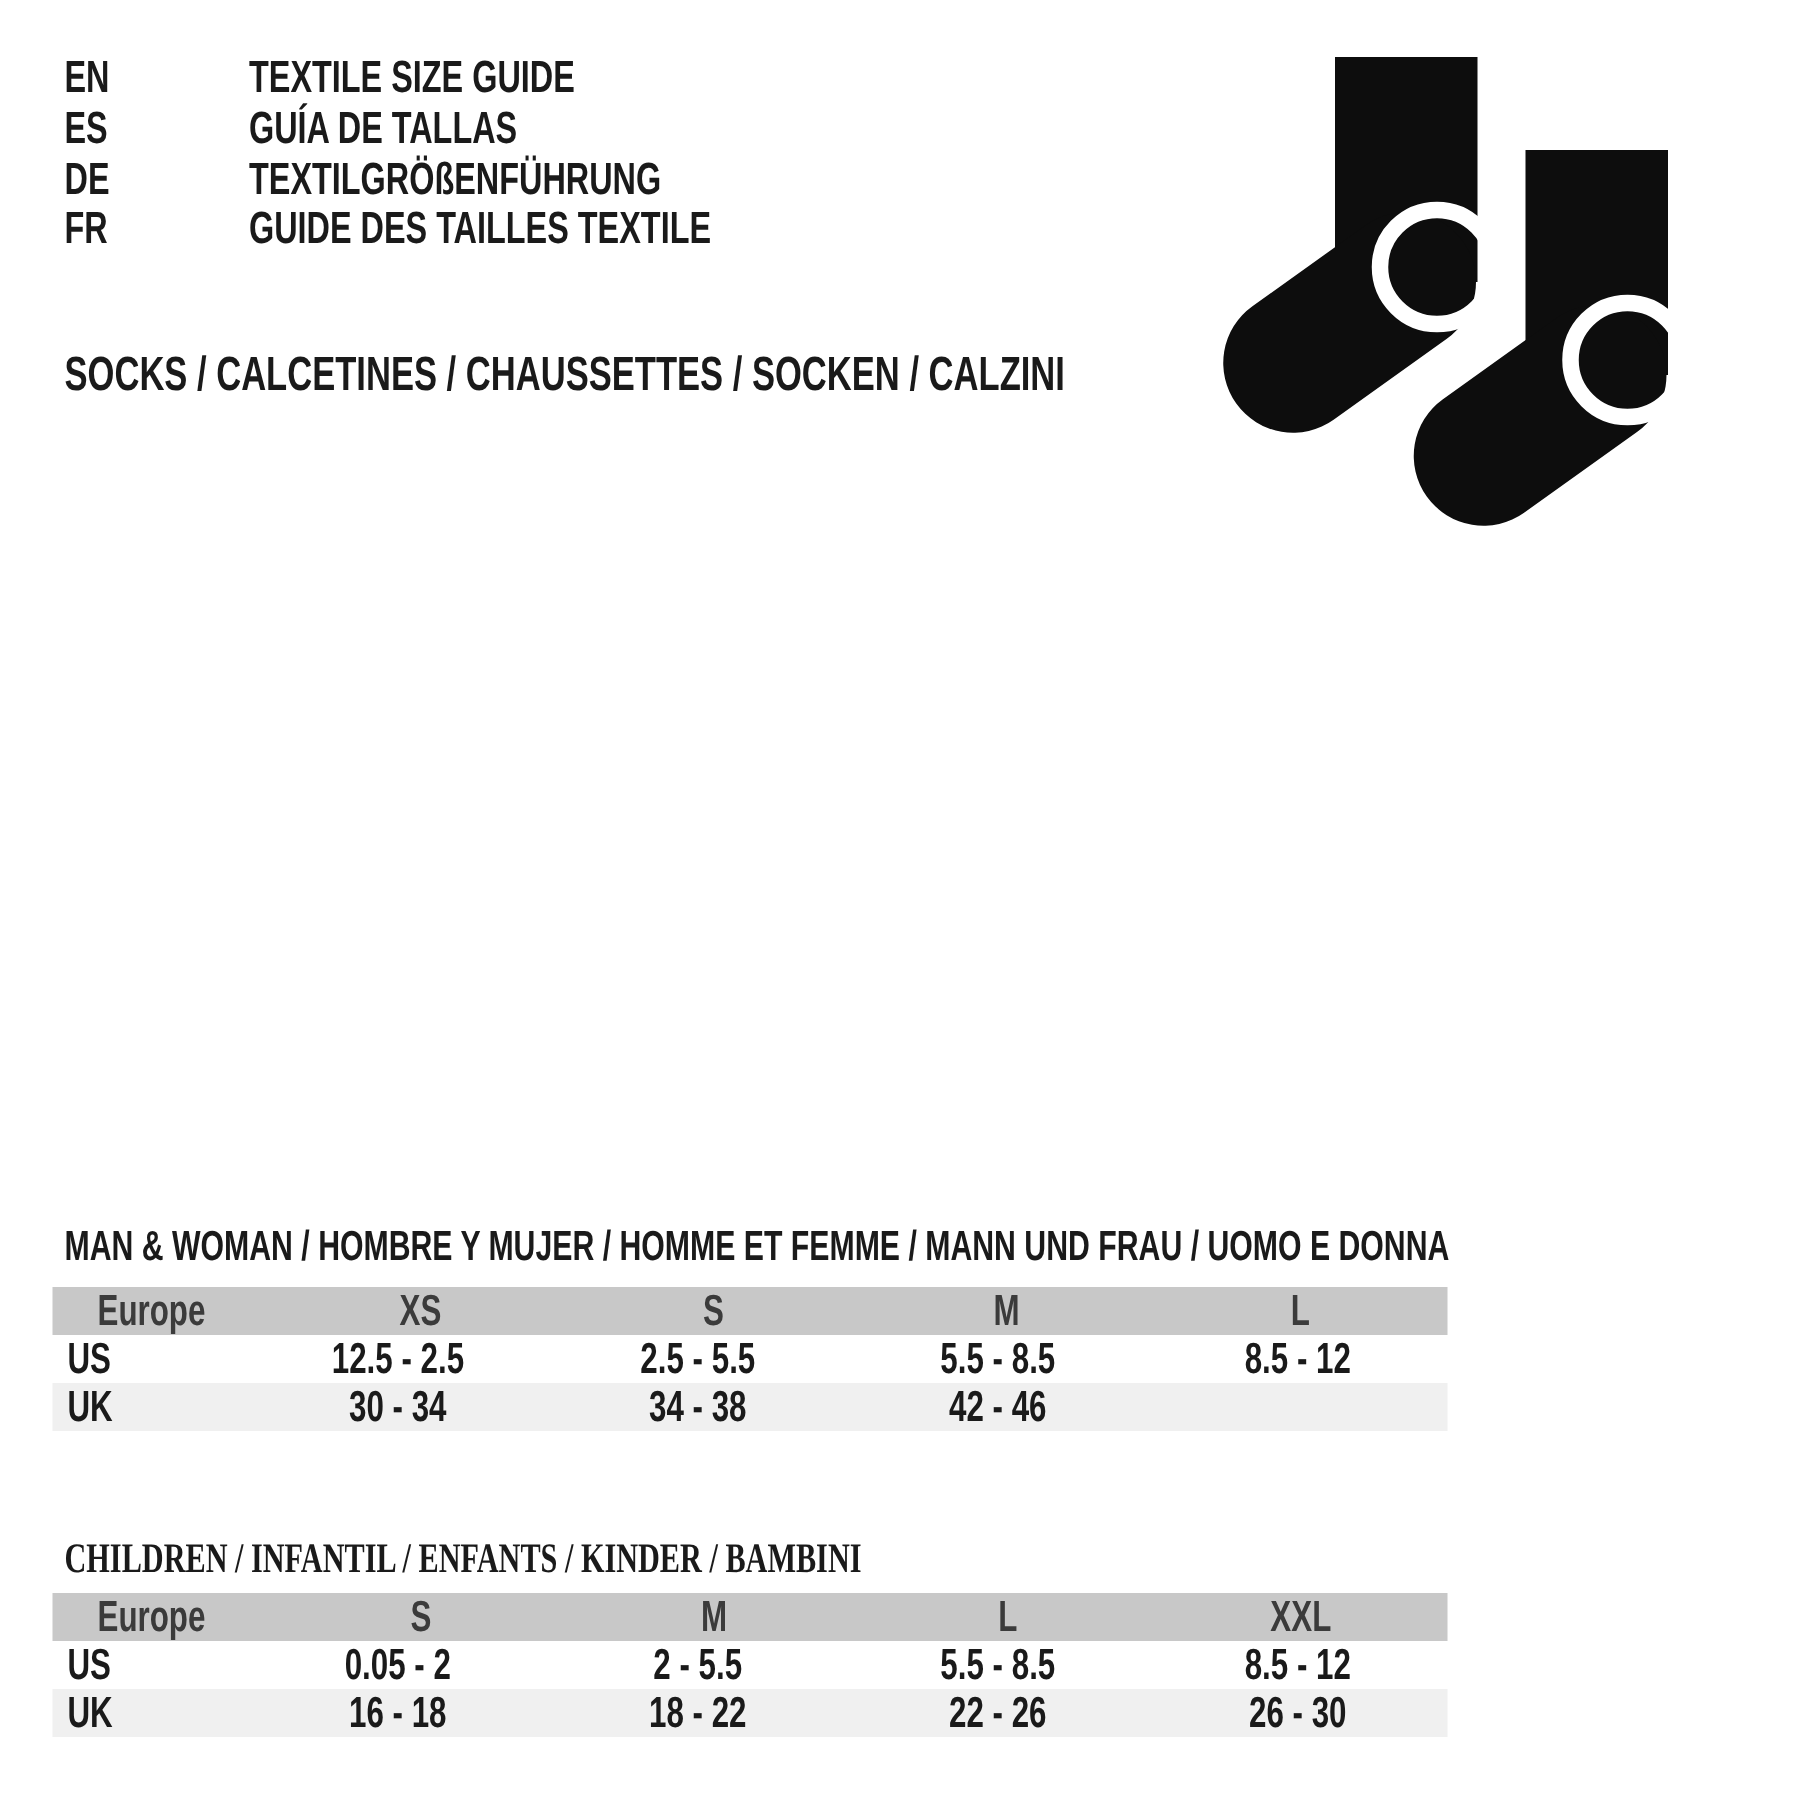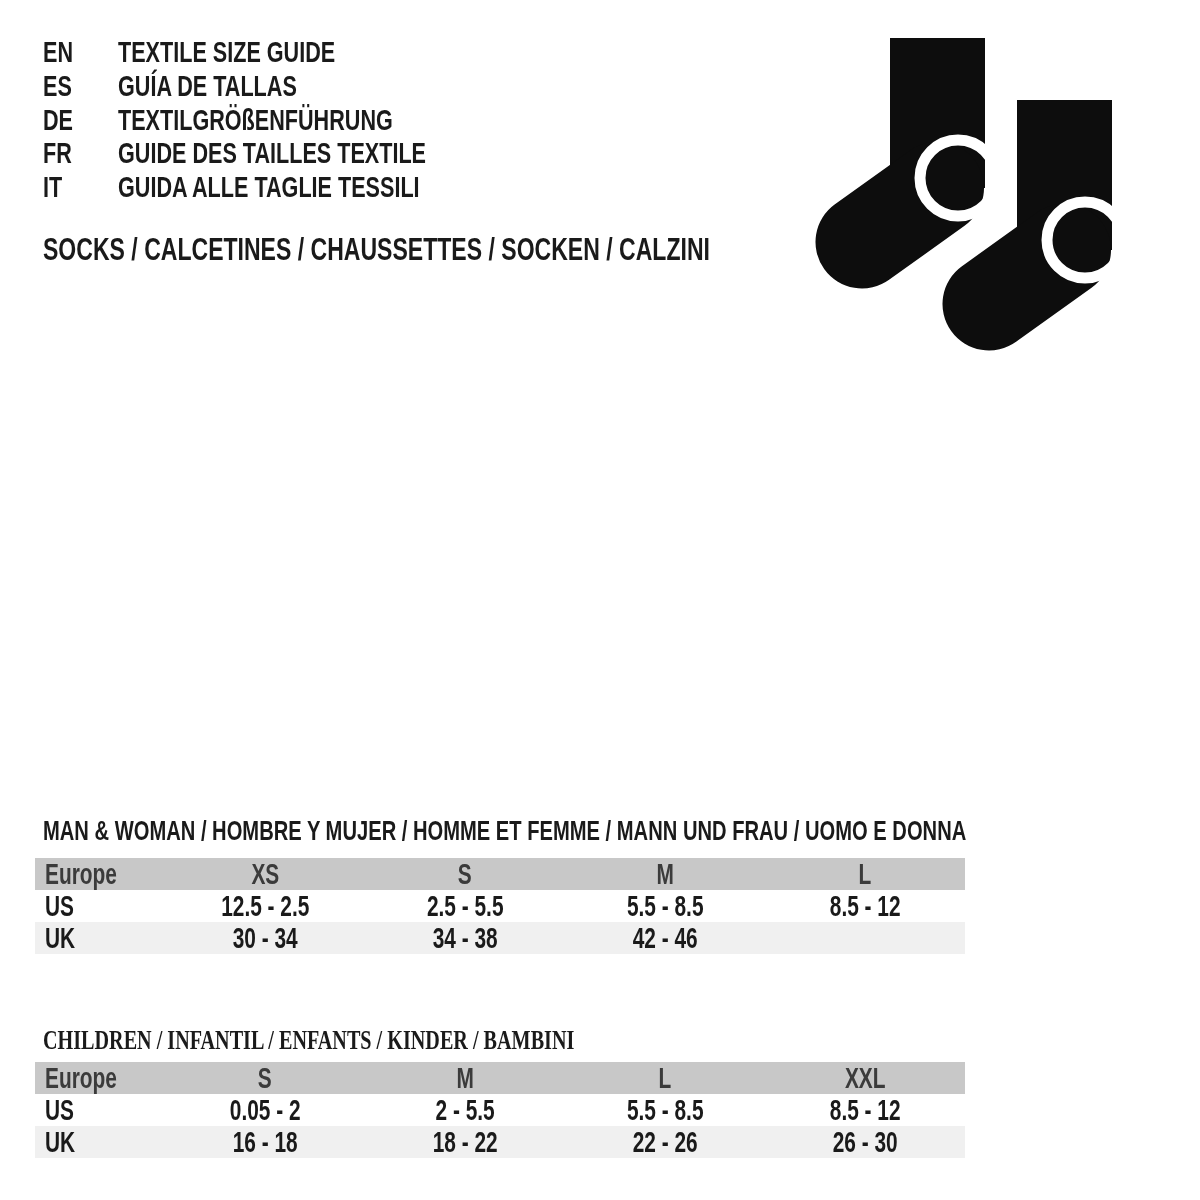--- a/index.html
+++ b/index.html
@@ -8,21 +8,21 @@
     font-family:"Liberation Sans", sans-serif; font-weight:700;
     color:var(--ink, #1a1a1a); overflow:hidden;
   }
   
   .cx, .cxc { display:inline-block; white-space:nowrap; }
   .cx  { transform:scaleX(0.72); transform-origin:0 50%; }
   .cxc { transform:scaleX(0.72); transform-origin:50% 50%; }
 
   
   .langs { position:absolute; left:43px; top:35px; }
-  .lrow { display:flex; align-items:center; height:33.8px; font-size:30px; }
+  .lrow { display:flex; align-items:center; height:33.8px; font-size:30px;gap:48px; }
   .lcode { width:75px; }
 
   
   .category { position:absolute; left:43px; top:231px; margin:0; font-size:32px; line-height:36px; font-weight:700; }
 
   
   .socks { position:absolute; left:810px; top:22px; width:350px; height:340px; }
   .sockstroke { stroke:var(--icon-color, #0d0d0d); stroke-width:95px; fill:none; }
   .sockfoot { stroke:var(--icon-color, #0d0d0d); stroke-width:93px; fill:none; stroke-linecap:round; }
   .heelring { fill:none; stroke:#ffffff; stroke-width:11px; }
@@ -30,21 +30,21 @@
   
   .tbl-title { position:absolute; left:43px; margin:0; font-size:28px; line-height:30px; font-weight:700; }
   .tt1 { top:816px; }
   .tt2 { top:1025px;font-family:Liberation Serif, serif; }
 
   
   .size-table { position:absolute; left:35px; width:930px; }
   .st1 { top:858px; }
   .st2 { top:1062px; }
   .trow { display:flex; align-items:center; height:32px; font-size:29px; }
-  .thead { background:var(--header-bg, #c8c8c8); color:#3b3b3b; }
+  .thead { background:var(--header-bg, #c8c8c8); color:#3b3b3b;padding-left:20px; }
   .alt { background:var(--alt-row-bg, #f0f0f0); }
   .c0 { width:130px; padding-left:10px; box-sizing:border-box; text-align:left; }
   .c  { width:200px; text-align:center; }
 </style>
 </head>
 <body>
 
 <div class="page">
 
   <section class="langs">
@@ -56,24 +56,20 @@
       <span class="lcode"><span class="cx">ES</span></span>
       <span class="cx">GUÍA DE TALLAS</span>
     </div>
     <div class="lrow">
       <span class="lcode"><span class="cx">DE</span></span>
       <span class="cx">TEXTILGRÖßENFÜHRUNG</span>
     </div>
     <div class="lrow">
       <span class="lcode"><span class="cx">FR</span></span>
       <span class="cx">GUIDE DES TAILLES TEXTILE</span>
-    </div>
-    <div class="lrow">
-      <span class="lcode"><span class="cx">IT</span></span>
-      <span class="cx">GUIDA ALLE TAGLIE TESSILI</span>
     </div>
   </section>
 
   <h1 class="category"><span class="cx">SOCKS / CALCETINES / CHAUSSETTES / SOCKEN / CALZINI</span></h1>
 
   <svg class="socks" viewBox="0 0 350 340" aria-hidden="true">
 
     <path class="sockstroke" d="M127.5 16 V166"></path>
     <path class="sockfoot" d="M127.5 166 L52 220"></path>
     <circle class="heelring" cx="148" cy="156" r="38"></circle>

